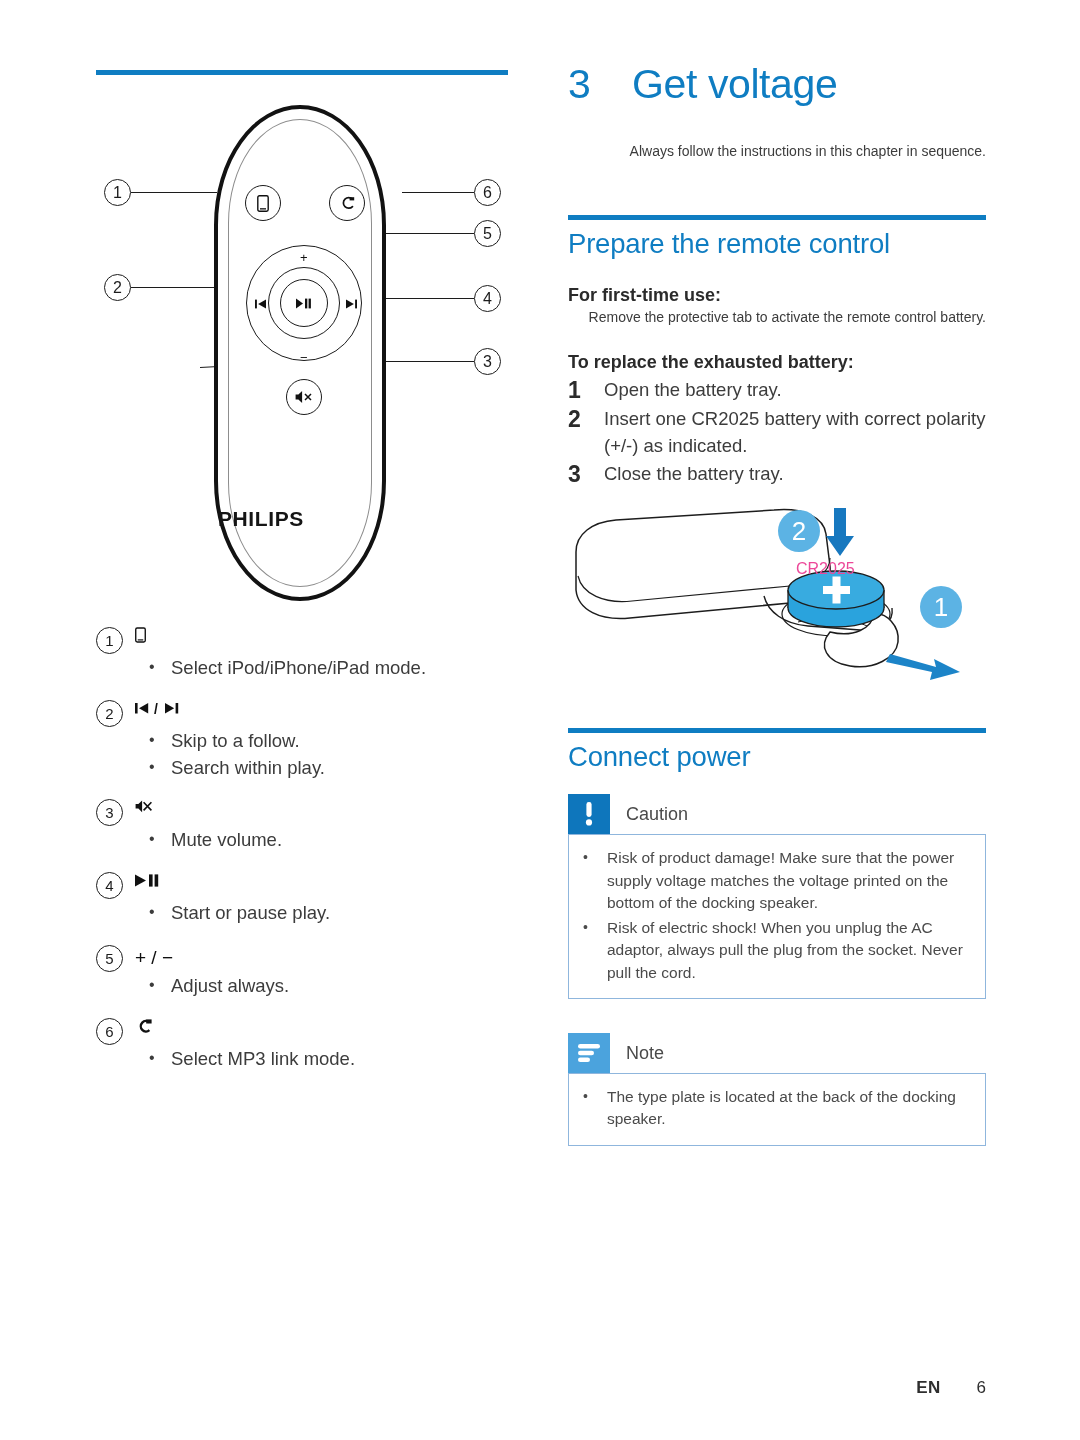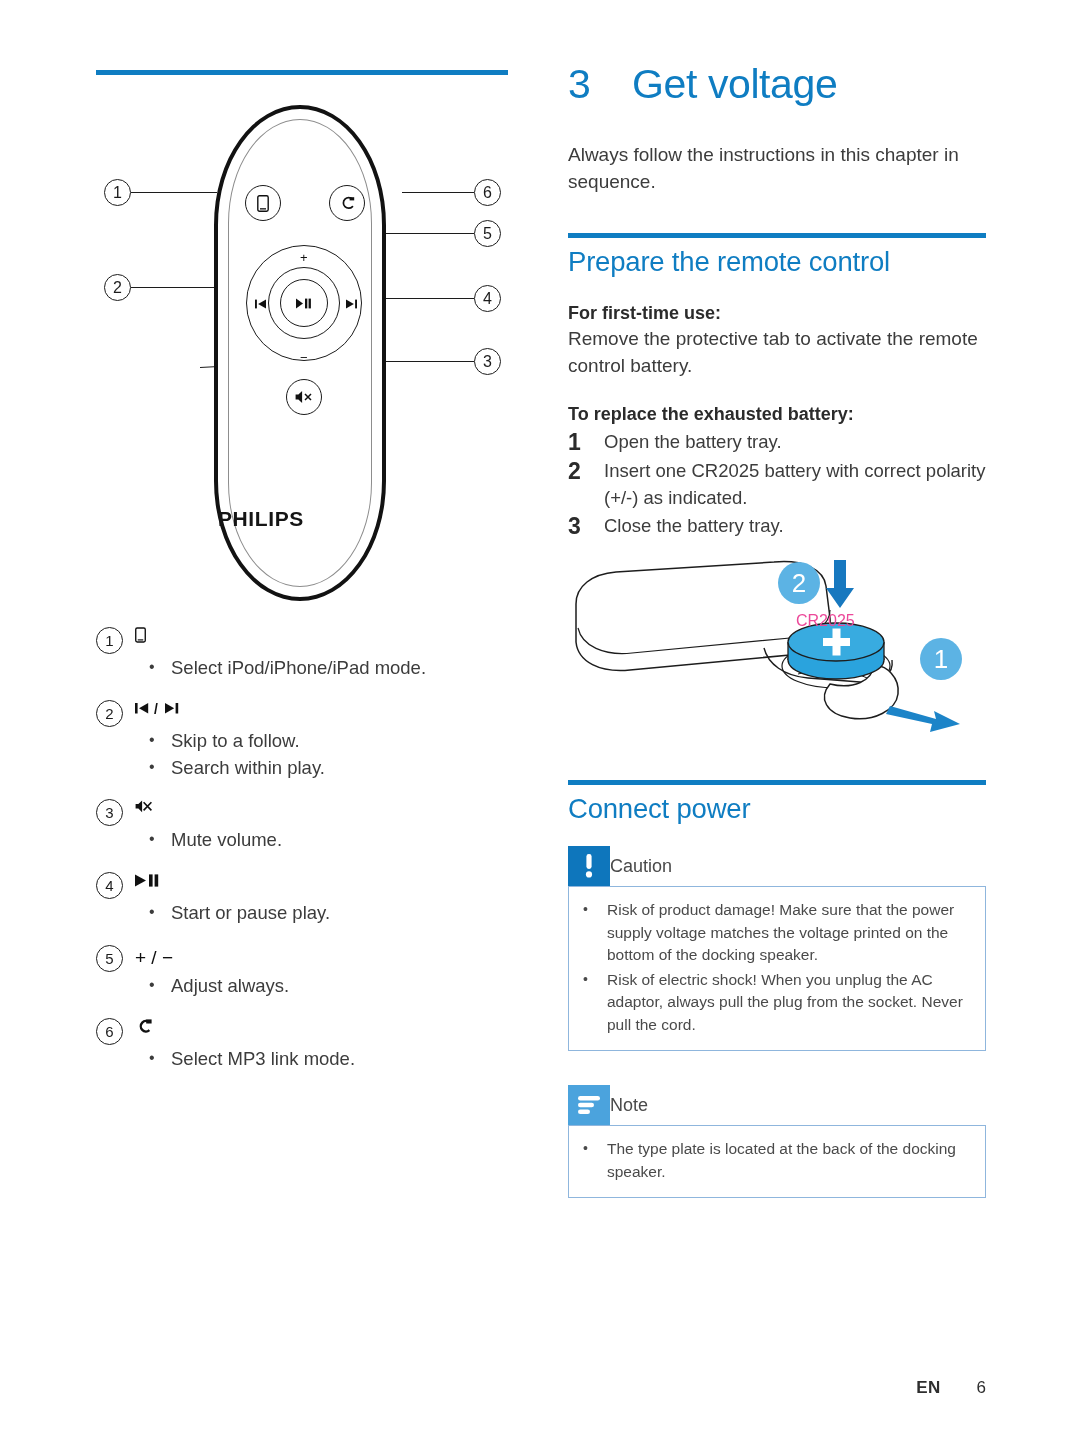--- a/index.html
+++ b/index.html
@@ -57,25 +57,26 @@
   h2.sect {
     font-size: 27.5px;
     font-weight: normal;
     color: #0f7dc2;
     margin: 6px 0 0 0;
     line-height: 1.28;
     letter-spacing: -0.2px;
   }
 
   p.body {
-    font-size: 19px;
+    font-size: 14px;
     line-height: 1.42;
     margin: 16px 0 0 0;
     color: #3c3c3c;
     font-weight: 300;
+    text-align: right;
   }
 
   .lead-bold {
     font-size: 18px;
     font-weight: bold;
     color: #2b2b2b;
     margin: 22px 0 0 0;
     line-height: 1.4;
   }
 
@@ -282,20 +283,21 @@
     display: flex;
     align-items: center;
     justify-content: center;
     color: #fff;
   }
   .admon-icon.caution { background: #0e76bc; }
   .admon-icon.note    { background: #4ba3dd; }
   .admon-title {
     display: flex;
     align-items: center;
+    padding-left: 16px;
     font-size: 18px;
     color: #4a4a4a;
   }
   .admon-body {
     border: 1px solid #8fb6dd;
     padding: 12px 14px 14px 14px;
     box-sizing: border-box;
   }
   .admon-body ul { list-style: none; margin: 0; padding: 0; }
   .admon-body li {
@@ -524,21 +526,21 @@
 
   <div class="col-right">
 
     <h1 class="chapter">
       <span class="num">3</span>
       <span>Get voltage</span>
     </h1>
 
     <p class="body" style="margin-top:34px;">Always follow the instructions in this chapter in sequence.</p>
 
-    <div style="margin-top:37px;">
+    <div style="margin-top:53px;">
       <div class="rule"></div>
       <h2 class="sect">Prepare the remote control</h2>
     </div>
 
     <p class="lead-bold">For first-time use:</p>
     <p class="body" style="margin-top:0;">Remove the protective tab to activate the remote control battery.</p>
 
     <p class="lead-bold">To replace the exhausted battery:</p>
     <ol class="steps">
       <li>

